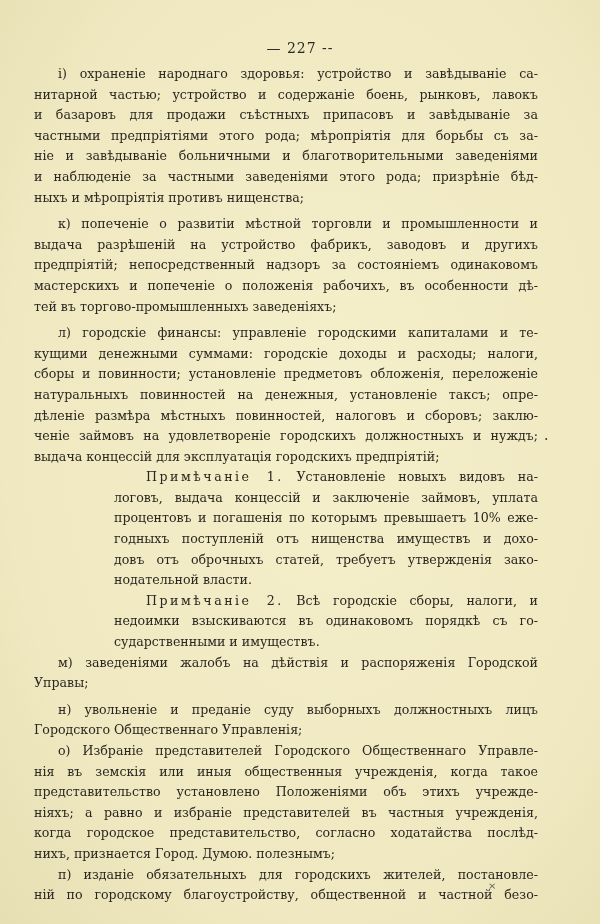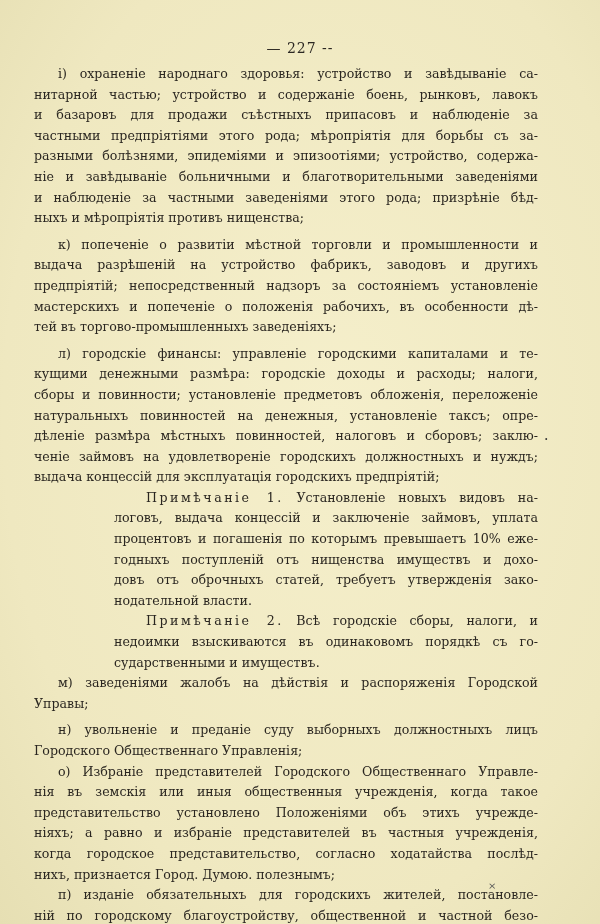--- a/index.html
+++ b/index.html
@@ -37,39 +37,38 @@
 <body>
 
 <div class="page">
   <div class="page-number">— 227 --</div>
 
   <div class="text">
 
     <div class="para">
       <div class="line indent">і) охраненіе народнаго здоровья: устройство и завѣдываніе са-</div>
       <div class="line">нитарной частью; устройство и содержаніе боень, рынковъ, лавокъ</div>
-      <div class="line">и базаровъ для продажи съѣстныхъ припасовъ и наблюденіе за</div>
+      <div class="line">и базаровъ для продажи съѣстныхъ припасовъ и завѣдываніе за</div>
       <div class="line">частными предпріятіями этого рода; мѣропріятія для борьбы съ за-</div>
-      <div class="line">разными болѣзнями, эпидеміями и эпизоотіями; устройство, содержа-</div>
       <div class="line">ніе и завѣдываніе больничными и благотворительными заведеніями</div>
       <div class="line">и наблюденіе за частными заведеніями этого рода; призрѣніе бѣд-</div>
       <div class="line last">ныхъ и мѣропріятія противъ нищенства;</div>
     </div>
 
     <div class="para para-gap">
       <div class="line indent">к) попеченіе о развитіи мѣстной торговли и промышленности и</div>
       <div class="line">выдача разрѣшеній на устройство фабрикъ, заводовъ и другихъ</div>
-      <div class="line">предпріятій; непосредственный надзоръ за состояніемъ установленіе</div>
+      <div class="line">предпріятій; непосредственный надзоръ за состояніемъ одинаковомъ</div>
       <div class="line">мастерскихъ и попеченіе о положенія рабочихъ, въ особенности дѣ-</div>
       <div class="line last">тей въ торгово-промышленныхъ заведеніяхъ;</div>
     </div>
 
     <div class="para para-gap">
       <div class="line indent">л) городскіе финансы: управленіе городскими капиталами и те-</div>
-      <div class="line">кущими денежными размѣра: городскіе доходы и расходы; налоги,</div>
+      <div class="line">кущими денежными суммами: городскіе доходы и расходы; налоги,</div>
       <div class="line">сборы и повинности; установленіе предметовъ обложенія, переложеніе</div>
       <div class="line">натуральныхъ повинностей на денежныя, установленіе таксъ; опре-</div>
       <div class="line">дѣленіе размѣра мѣстныхъ повинностей, налоговъ и сборовъ; заклю-</div>
       <div class="line">ченіе займовъ на удовлетвореніе городскихъ должностныхъ и нуждъ;</div>
       <div class="line last">выдача концессій для эксплуатація городскихъ предпріятій;</div>
     </div>
 
     <div class="para note">
       <div class="line indent-note"><span class="note-label">Примѣчаніе 1.</span><span> Установленіе новыхъ видовъ на-</span></div>
       <div class="line">логовъ, выдача концессій и заключеніе займовъ, уплата</div>

